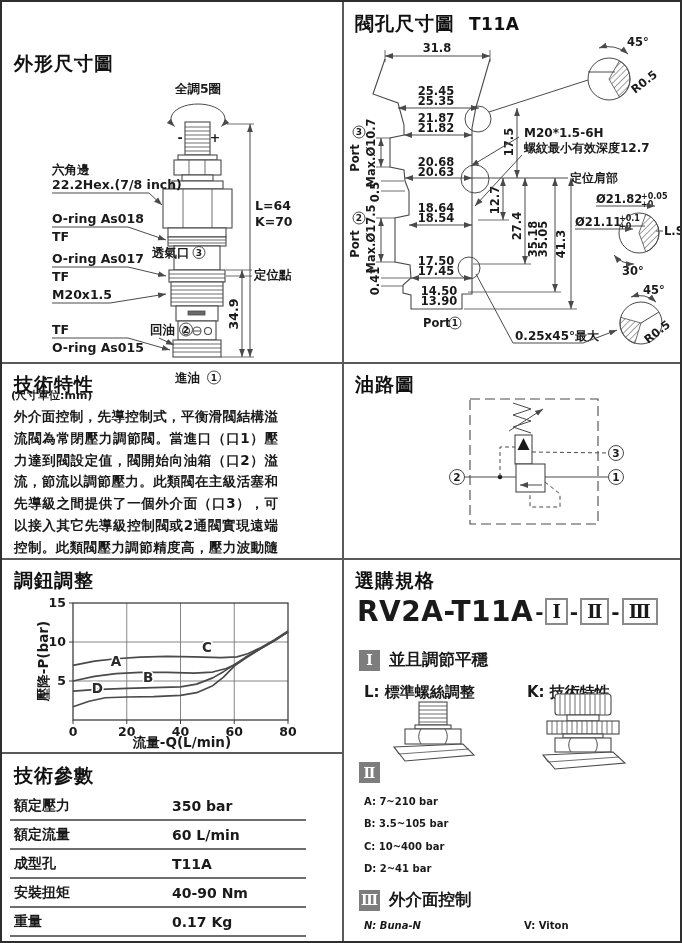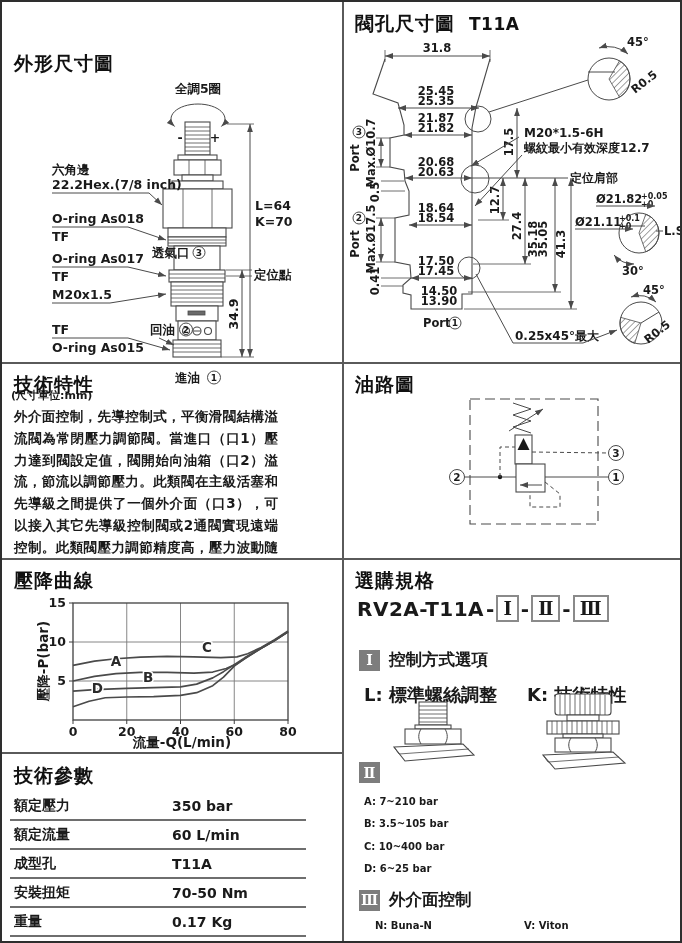--- a/index.html
+++ b/index.html
@@ -16,29 +16,29 @@
   .dt{font-size:11.5px;font-weight:600;fill:#1a1a1a;}
   .dts{font-size:8px;font-weight:600;fill:#1a1a1a;}
   .note{font-size:12px;font-weight:600;fill:#1a1a1a;}
   .lbl{font-size:12.5px;font-weight:600;fill:#1a1a1a;}
   .para{font-size:13.5px;line-height:21.8px;font-weight:600;margin:8px 12px 0;text-align:justify;}
   .unit-note{position:absolute;left:9px;top:346px;font-size:11px;font-weight:700;}
   .prow{display:flex;height:27px;align-items:center;border-bottom:2px solid #6e6e6e;
         font-size:14px;font-weight:bold;}
   .prow .pl{width:158px;padding-left:4px;}
   .model-row{position:absolute;left:14px;top:36px;display:flex;align-items:center;font-weight:bold;}
-  .model-prefix{font-size:20px;letter-spacing:0.5px;}
+  .model-prefix{font-size:28px;letter-spacing:0.5px;}
   .model-dash{font-size:20px;margin:0 2px;}
   .rn-box{border:2px solid #8a8a8a;padding:0 5px;font-family:"DejaVu Serif",serif;
           font-size:18px;line-height:23px;font-weight:bold;}
   .sec-head{position:absolute;display:flex;align-items:center;}
   .rn-gray{width:21px;height:21px;background:#7d7d7d;color:#fff;font-family:"DejaVu Serif",serif;
            font-weight:bold;font-size:14px;display:flex;align-items:center;justify-content:center;}
   .sec-title{font-size:16.5px;font-weight:bold;margin-left:9px;}
-  .opt-label{position:absolute;font-size:18px;font-weight:bold;}
+  .opt-label{position:absolute;font-size:15px;font-weight:bold;}
   .list-item{position:absolute;font-size:10px;font-weight:600;}
   .axis-title{font-size:13.5px;font-weight:600;fill:#1a1a1a;}
   .tick-t{font-size:12.5px;font-weight:600;fill:#1a1a1a;}
   .curve-lbl{font-size:13.5px;font-weight:bold;fill:#2a2a2a;paint-order:stroke;stroke:#fff;stroke-width:3px;}
 </style>
 </head>
 <body>
 
 <svg width="0" height="0" style="position:absolute" aria-hidden="true">
   <defs>
@@ -321,21 +321,21 @@
         <text class="dt" x="273" y="118" text-anchor="middle" style="font-size:10.5px">1</text>
       </g>
       <g>
         <circle class="dln" cx="273" cy="90" r="7.5"></circle>
         <text class="dt" x="273" y="94" text-anchor="middle" style="font-size:10.5px">3</text>
       </g>
     </svg>
   </section>
 
   <section class="panel" style="left:0;top:557px;width:340px;height:194px;">
-    <h2>壓降曲線</h2>
+    <h2>調鈕調整</h2>
     <svg id="curve-svg" width="340" height="194" viewBox="0 0 340 194">
       <g id="chart-dyn">
           <line x1="124.75" y1="44" x2="124.75" y2="161" stroke="#787878" stroke-width="0.9"></line>
           <line x1="178.5" y1="44" x2="178.5" y2="161" stroke="#787878" stroke-width="0.9"></line>
           <line x1="232.25" y1="44" x2="232.25" y2="161" stroke="#787878" stroke-width="0.9"></line>
           <line x1="71" y1="122" x2="286" y2="122" stroke="#787878" stroke-width="0.9"></line>
           <line x1="71" y1="83" x2="286" y2="83" stroke="#787878" stroke-width="0.9"></line>
           <rect x="71" y="44" width="215" height="117" fill="none" stroke="#3f3f3f" stroke-width="1.3"></rect>
           <line x1="71" y1="161" x2="71" y2="165" stroke="#3f3f3f" stroke-width="1"></line>
           <text x="71" y="177" text-anchor="middle" class="tick-t">0</text>
@@ -377,21 +377,21 @@
       <div class="prow">
           <span class="pl">額定流量</span>
           <span>60 L/min</span>
         </div>
       <div class="prow">
           <span class="pl">成型孔</span>
           <span>T11A</span>
         </div>
       <div class="prow">
           <span class="pl">安裝扭矩</span>
-          <span>70-50 Nm</span>
+          <span>40-90 Nm</span>
         </div>
       <div class="prow">
           <span class="pl">重量</span>
           <span>0.17 Kg</span>
         </div>
     </div>
   </section>
 
   <section class="panel" style="left:341px;top:557px;width:341px;height:384px;">
     <h2>選購規格</h2>
@@ -399,21 +399,21 @@
       <span class="model-prefix">RV2A-T11A</span>
         <span class="model-dash">-</span>
         <span class="rn-box">Ⅰ</span>
         <span class="model-dash">-</span>
         <span class="rn-box">Ⅱ</span>
         <span class="model-dash">-</span>
         <span class="rn-box">Ⅲ</span>
     </div>
     <div class="sec-head" style="left:16px;top:90px;">
       <span class="rn-gray">Ⅰ</span>
-      <span class="sec-title">控制方式選項</span>
+      <span class="sec-title">並且調節平穩</span>
     </div>
     <div class="opt-label" style="left:21px;top:124px;">L: 標準螺絲調整</div>
     <div class="opt-label" style="left:184px;top:124px;">K: 技術特性</div>
 
     <svg style="left:46px;top:142px;" width="96" height="62" viewBox="0 0 96 62">
       <rect class="shape" x="30" y="1" width="28" height="23"></rect>
       <g class="thin">
           <line x1="30" y1="5" x2="58" y2="5"></line>
           <line x1="30" y1="9" x2="58" y2="9"></line>
           <line x1="30" y1="13" x2="58" y2="13"></line>
@@ -463,22 +463,22 @@
       <path class="dln" d="M38,45 C35,49.5 35,54.5 38,59 M62,45 C65,49.5 65,54.5 62,59"></path>
       <path class="shape" d="M10,62 L80,59 L92,70 L22,76 Z"></path>
       <path class="thin" d="M10,62 L15,69 L86,64"></path>
     </svg>
     <div class="sec-head" style="left:16px;top:203px;">
       <span class="rn-gray">Ⅱ</span>
     </div>
     <div class="list-item" style="left:21px;top:237px;">A: 7~210  bar</div>
     <div class="list-item" style="left:21px;top:259px;">B: 3.5~105  bar</div>
     <div class="list-item" style="left:21px;top:282px;">C: 10~400  bar</div>
-    <div class="list-item" style="left:21px;top:304px;">D: 6~25  bar</div>
+    <div class="list-item" style="left:21px;top:304px;">D: 2~41  bar</div>
     <div class="sec-head" style="left:16px;top:330px;">
       <span class="rn-gray">Ⅲ</span>
       <span class="sec-title">外介面控制</span>
     </div>
-    <div class="list-item" style="left:32px;top:361px;">N: Buna-N</div>
+    <div class="list-item" style="left:21px;top:361px;font-style:italic;">N: Buna-N</div>
     <div class="list-item" style="left:181px;top:361px;">V:  Viton</div>
   </section>
 
 </div>
 
 </body></html>

